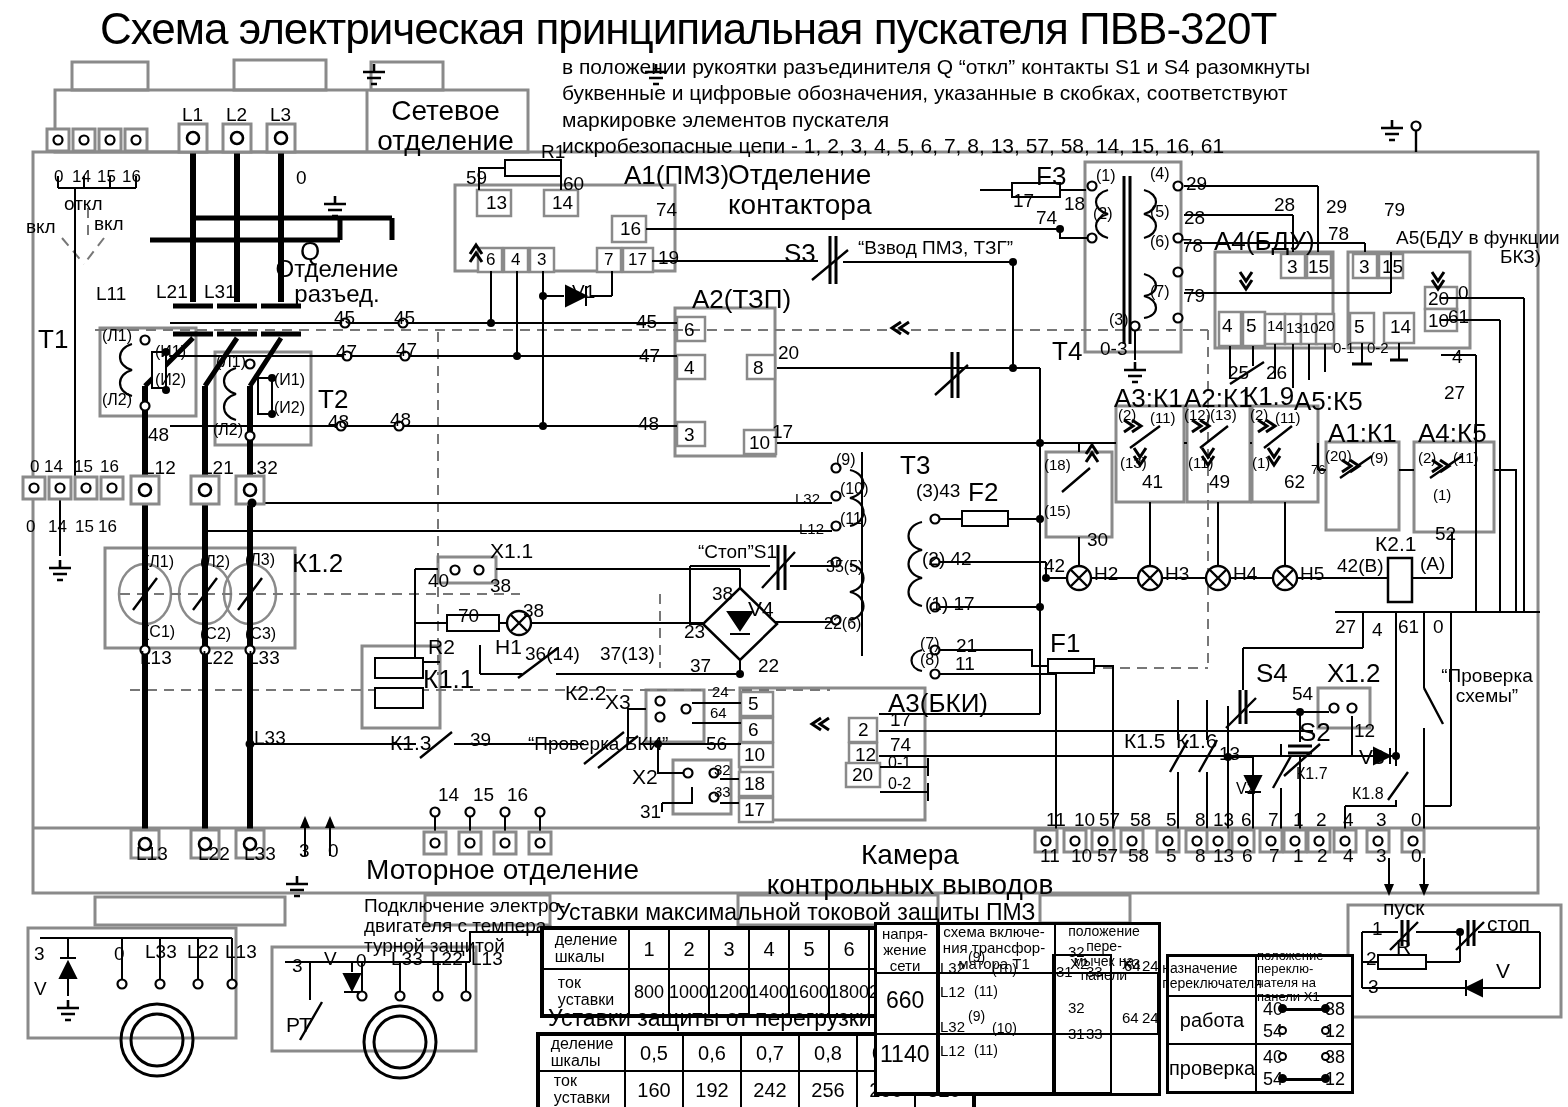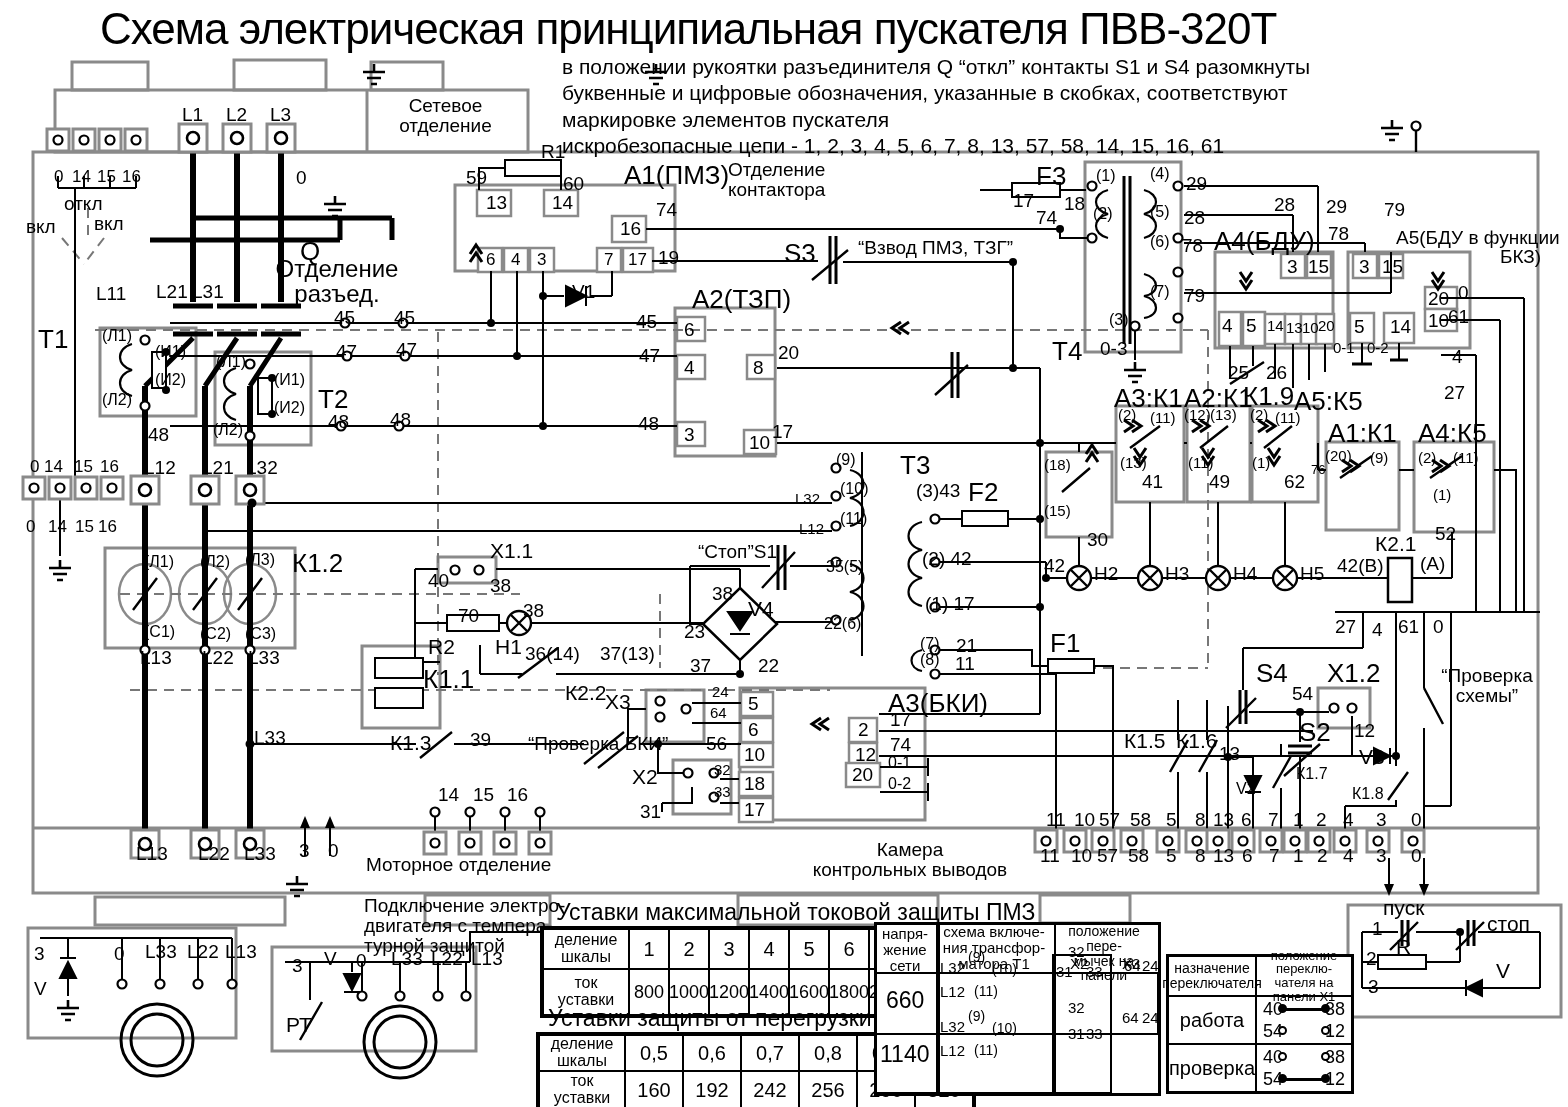--- a/index.html
+++ b/index.html
@@ -1,25 +1,25 @@
 <!DOCTYPE html>
 <html><head>
 <meta charset="utf-8">
 <style>
   html,body{margin:0;padding:0;background:#fff}
   #stage{position:relative;width:1568px;height:1107px;background:#fff;overflow:hidden;font-family:"Liberation Sans",sans-serif;color:#000}
   #wires{position:absolute;left:0;top:0}
   .lb{position:absolute;font-size:19px;line-height:1.06;white-space:pre-line;font-style:normal;color:#000}
   .s13{font-size:13px}.s14{font-size:14px}.s15{font-size:15px}.s16{font-size:16px}.s17{font-size:17px}
-  .s21{font-size:21px}.s22{font-size:26px}.s23{font-size:23px}.s24{font-size:24px}.s27{font-size:19px}
+  .s21{font-size:21px}.s22{font-size:26px}.s23{font-size:23px}.s24{font-size:24px}.s27{font-size:28px}
   .ttl{font-size:44px;white-space:nowrap;letter-spacing:-1px}
   .nt{font-size:21px;line-height:1.25;white-space:pre-line}
   .ctr{text-align:center}
   .grid{position:absolute;display:grid;border:3px solid #000;background:#fff}
-  .grid>div{border:1.5px solid #000;display:flex;align-items:center;justify-content:center;text-align:center;font-size:20px;white-space:pre-line}
+  .grid>div{border:1.5px solid #000;display:flex;align-items:center;justify-content:center;font-size:20px;white-space:pre-line}
   .grid>div.hd{font-size:16px;line-height:1.05}
   .grid>div.cur{font-size:18px}
   .jmp{position:absolute;background:#fff;border:3px solid #000}
   .jc{position:absolute;border:2px solid #000}
   .box{position:absolute;border:2px solid #000;background:#fff}
   .pinrow{display:flex;align-items:center;justify-content:center;height:22px;font-size:18px}
   .con,.dis{position:relative;width:36px;height:3px;margin:0 3px}
   .con{background:#000}
   .con::before,.con::after,.dis::before,.dis::after{content:"";position:absolute;top:-4px;width:9px;height:9px;border-radius:50%;border:2.5px solid #000;background:#fff;box-sizing:border-box}
   .con::before,.dis::before{left:-8px}.con::after,.dis::after{right:-8px}
@@ -414,21 +414,21 @@
 <i class="lb" style="left:64px;top:194px">откл</i>
 <i class="lb" style="left:26px;top:217px">вкл</i>
 <i class="lb" style="left:94px;top:214px">вкл</i>
 <i class="lb" style="left:182px;top:105px">L1</i>
 <i class="lb" style="left:226px;top:105px">L2</i>
 <i class="lb" style="left:270px;top:105px">L3</i>
 <i class="lb" style="left:296px;top:168px">0</i>
 <i class="lb s22" style="left:300px;top:238px">Q</i>
 <i class="lb" style="left:96px;top:284px">L11</i>
 <i class="lb" style="left:156px;top:282px">L21</i>
-<i class="lb" style="left:192px;top:282px">L31</i>
+<i class="lb" style="left:204px;top:282px">L31</i>
 <i class="lb s22" style="left:38px;top:326px">Т1</i>
 <i class="lb s16" style="left:102px;top:328px">(Л1)</i>
 <i class="lb s16" style="left:155px;top:344px">(И1)</i>
 <i class="lb s16" style="left:155px;top:372px">(И2)</i>
 <i class="lb s16" style="left:102px;top:392px">(Л2)</i>
 <i class="lb" style="left:148px;top:425px">48</i>
 <i class="lb s22" style="left:318px;top:386px">Т2</i>
 <i class="lb s16" style="left:216px;top:354px">(Л1)</i>
 <i class="lb s16" style="left:274px;top:372px">(И1)</i>
 <i class="lb s16" style="left:274px;top:400px">(И2)</i>

